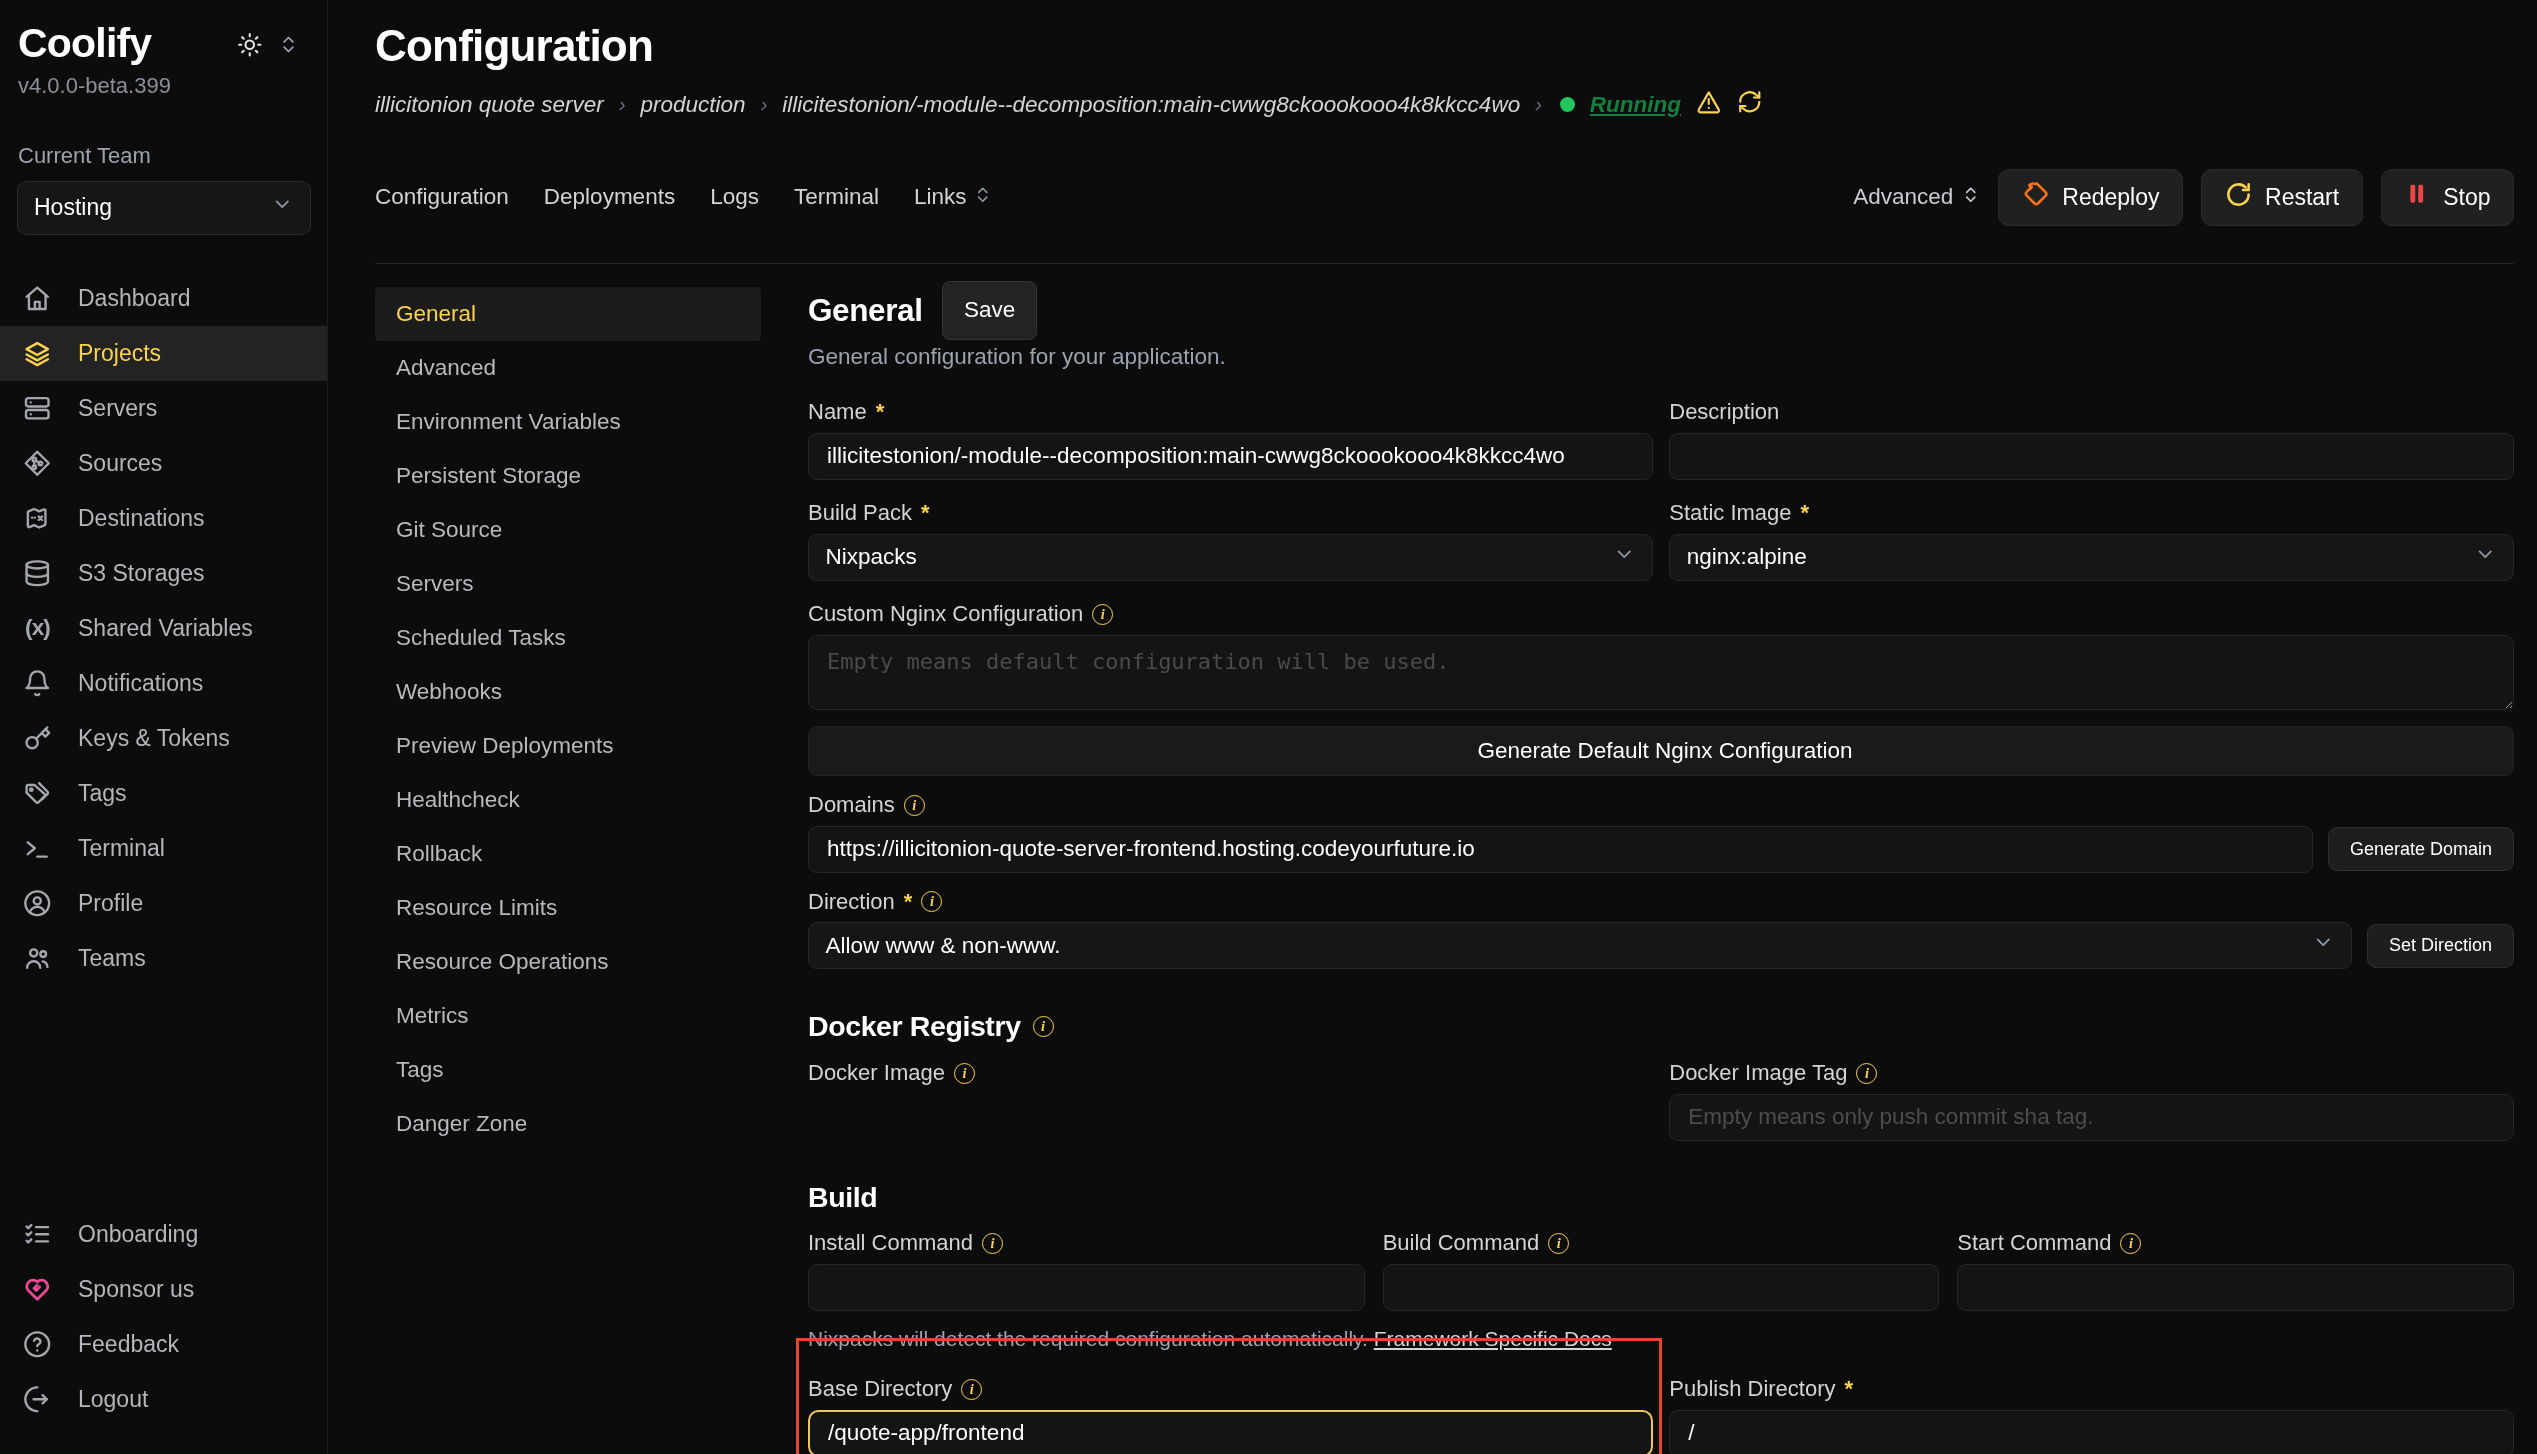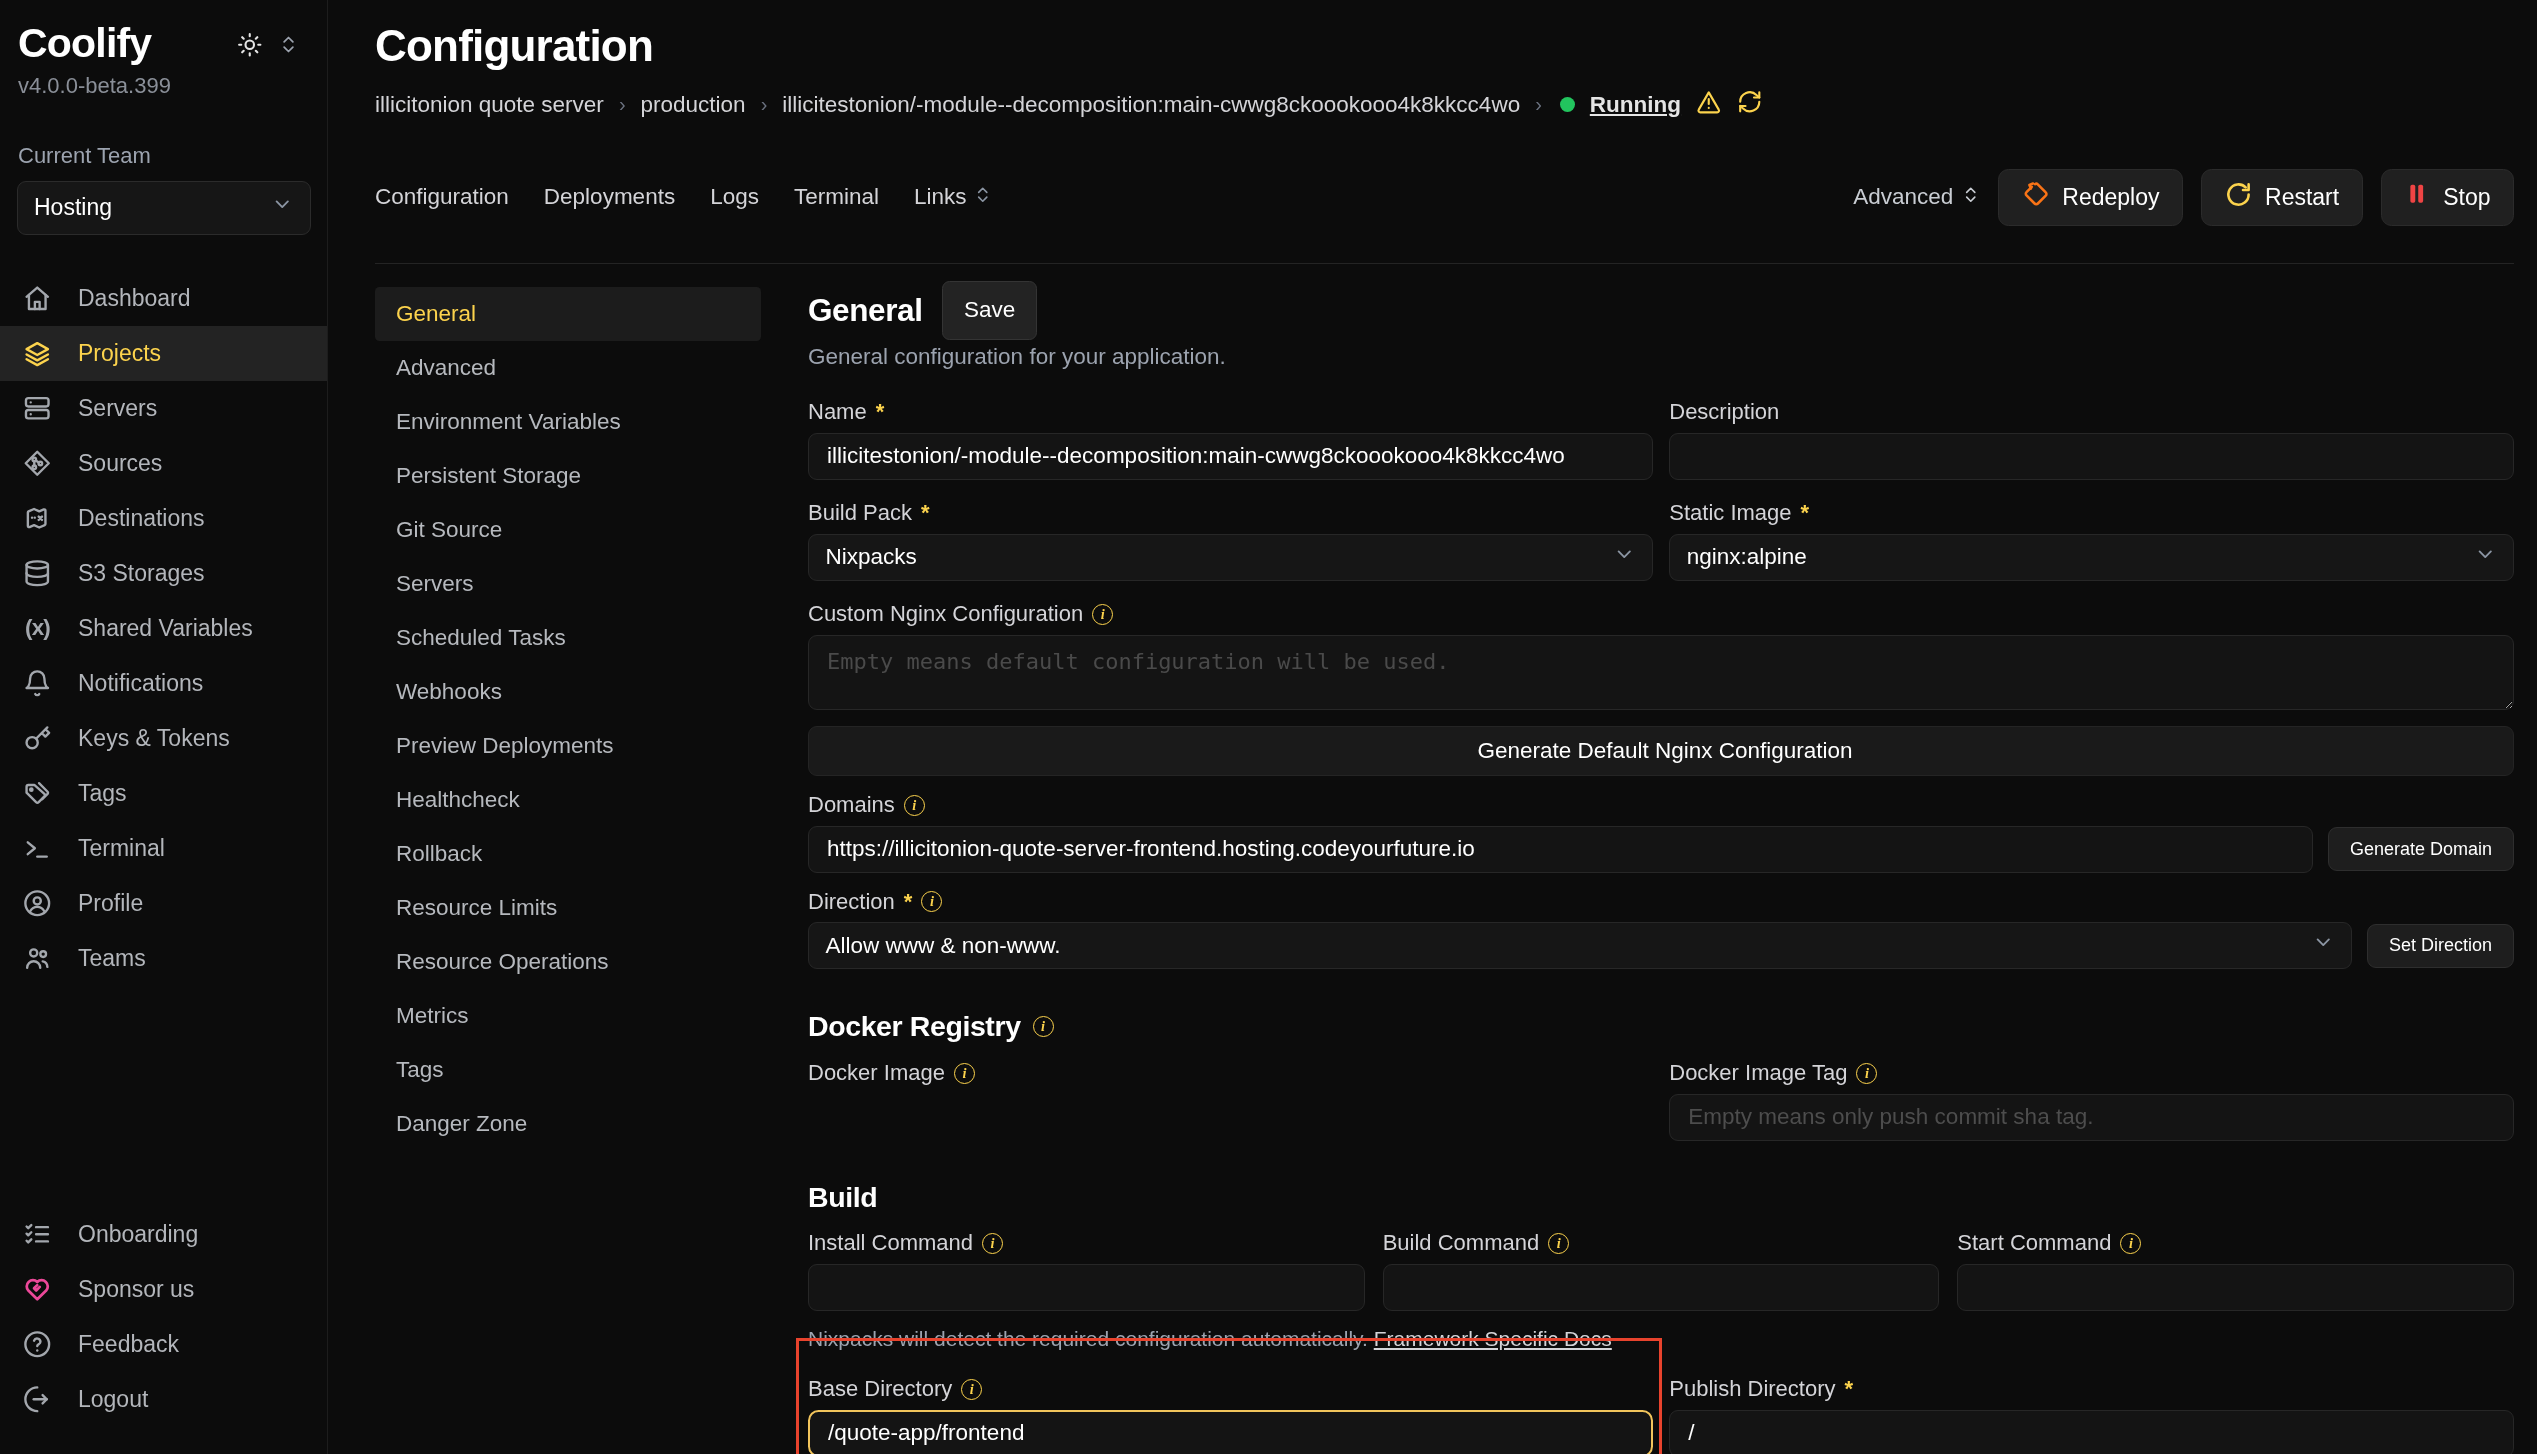--- a/index.html
+++ b/index.html
@@ -29,25 +29,25 @@
   .side-item .icn { width:33px; display:flex; justify-content:center; align-items:center; color:#a3a7ad; }
   .side-item.active { background:#232323; color:#fcd34d; }
   .side-item.active .icn { color:#fcd34d; }
   .braces-x { font-size:22.5px; font-weight:700; letter-spacing:-0.8px; }
   .side-footer { margin-top:auto; }
   .pink { color:#ec4899 !important; }
 
   
   .main { flex:1; padding:21px 24px 0 47px; position:relative; min-width:0; }
   .page-title { font-size:44px; font-weight:700; letter-spacing:-0.8px; }
-  .breadcrumb { margin-top:18px; display:flex; align-items:center; gap:15px; font-size:22.5px; color:#d4d4d8; }
+  .breadcrumb { margin-top:18px; display:flex; align-items:center; gap:15px; font-size:22.5px; color:#d4d4d8;font-style:italic; }
   .crumb { cursor:pointer; }
   .bc-sep { color:#6b7280; font-size:20px; }
   .status-dot { width:15px; height:15px; border-radius:50%; background:#22c55e; margin-left:3px; }
-  .running-link { color:#e5e5e5; font-weight:700; text-decoration:underline; cursor:pointer; }
+  .running-link { color:#15803d; font-weight:700; text-decoration:underline; cursor:pointer; }
   .warn-ic, .refresh-ic { color:#fcd34d; }
 
   .tabbar { margin-top:47px; height:59px; display:flex; align-items:center; gap:35px;
             font-size:22.5px; color:#d4d4d8; }
   .tab { display:flex; align-items:center; gap:6px; cursor:pointer; }
   .tab .chev { color:#8b95a3; }
   .tab-actions { margin-left:auto; display:flex; align-items:center; gap:18px; }
   .advanced { display:flex; align-items:center; gap:7.5px; color:#c9cdd3; cursor:pointer; }
   .action-btn { height:57px; padding:0 22.5px; background:#202020; border:0.8px solid #2b2b2b;
                 border-radius:10.5px; display:flex; align-items:center; gap:13.5px; font-size:23px;

